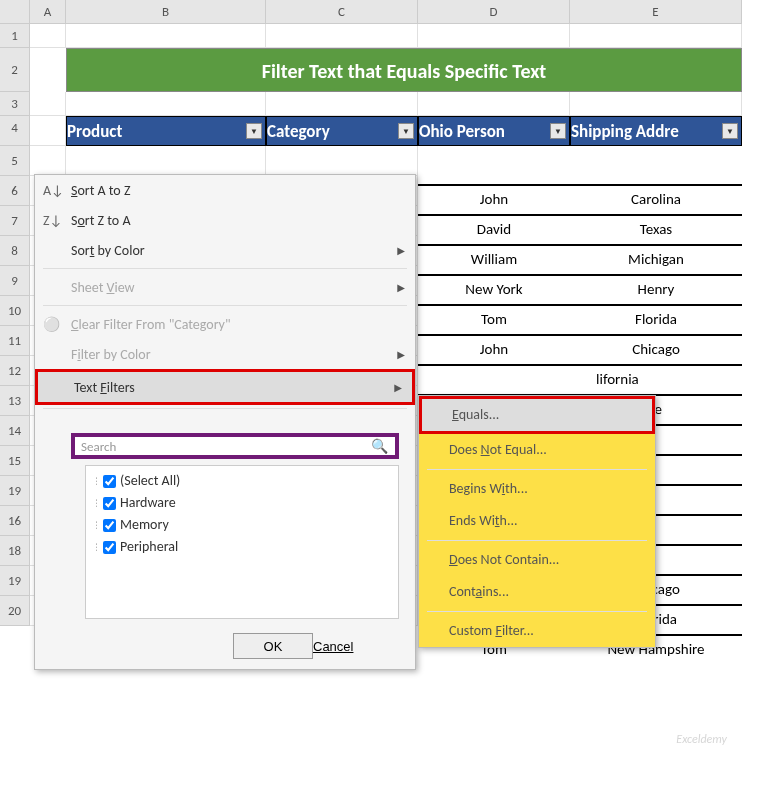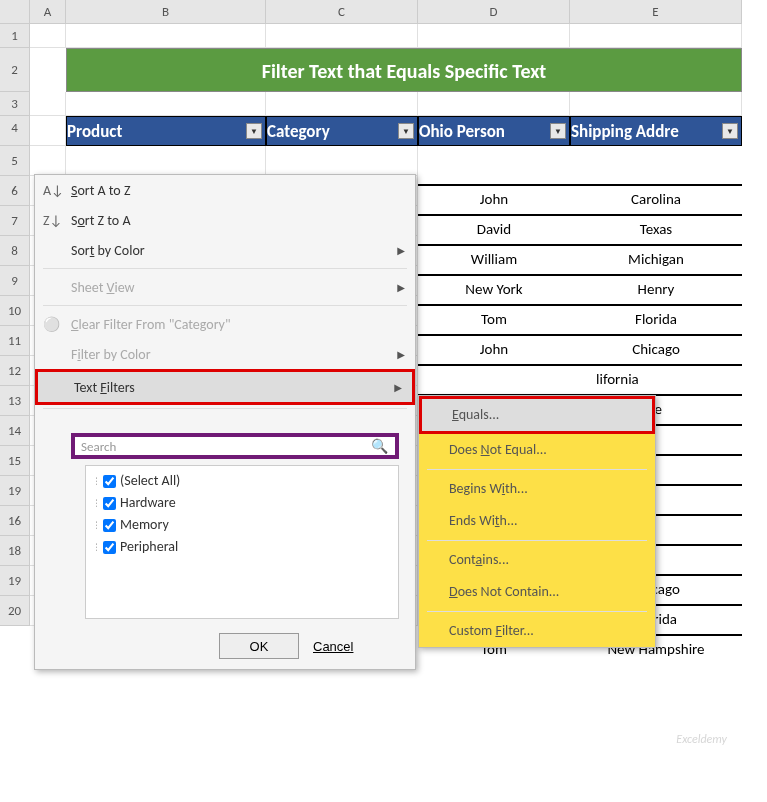--- a/index.html
+++ b/index.html
@@ -31,21 +31,21 @@
 .menu-sep { height: 1px; background: #ddd; margin: 3px 8px; }
 
 .search-box { margin: 24px 16px 6px 36px; height: 26px; border: 4px solid #701a75; display: flex; align-items: center; padding: 0 6px; background: #fff; color: #999; font-size: 13px; }
 .search-box .mag { margin-left: auto; color: #2f5597; font-size: 14px; }
 
 .check-list { margin: 2px 16px 4px 50px; height: 154px; border: 1px solid #ccc; background: #fff; padding: 4px 6px; }
 .check-item { display: flex; align-items: center; font-size: 14px; line-height: 22px; color: #333; }
 .check-item .dots { color: #999; font-size: 9px; margin-right: 2px; }
 .check-item input { margin-right: 4px; }
 
-.btn-row { display: flex; justify-content: flex-end; gap: 14px; padding: 10px 22px; }
+.btn-row { display: flex; justify-content: flex-end; padding: 10px 22px; }
 .btn { width: 80px; height: 26px; border: 1px solid #999; background: #eee; font-size: 13px; }
 .btn.cancel { background: transparent; border: none; text-decoration: underline; text-align: left; }
 
 .submenu { position: absolute; left: 418px; top: 395px; width: 238px; background: #fde047; border: 1px solid #bbb; box-shadow: 2px 2px 6px rgba(0,0,0,0.3); }
 .sub-item { height: 32px; line-height: 32px; padding-left: 30px; font-size: 14px; color: #555; }
 .sub-item.highlighted { background: #ddd; border: 3px solid #d00; height: 38px; line-height: 32px; }
 .sub-sep { height: 1px; background: #ddd; margin: 3px 8px; }
 
 .watermark { position: absolute; right: 40px; bottom: 56px; color: #bbb; font-size: 12px; font-style: italic; opacity: 0.6; }
 
@@ -243,19 +243,19 @@
   </div>
 </div>
 
 <div class="submenu">
   <div class="sub-item highlighted"><u>E</u>quals...</div>
   <div class="sub-item">Does <u>N</u>ot Equal...</div>
   <div class="sub-sep"></div>
   <div class="sub-item">Begins W<u>i</u>th...</div>
   <div class="sub-item">Ends Wi<u>t</u>h...</div>
   <div class="sub-sep"></div>
+  <div class="sub-item"><u>D</u>oes Not Contain...</div>
   <div class="sub-item">Cont<u>a</u>ins...</div>
-  <div class="sub-item"><u>D</u>oes Not Contain...</div>
   <div class="sub-sep"></div>
   <div class="sub-item">Custom <u>F</u>ilter...</div>
 </div>
 
 <div class="watermark">Exceldemy</div>
 
 </body></html>

